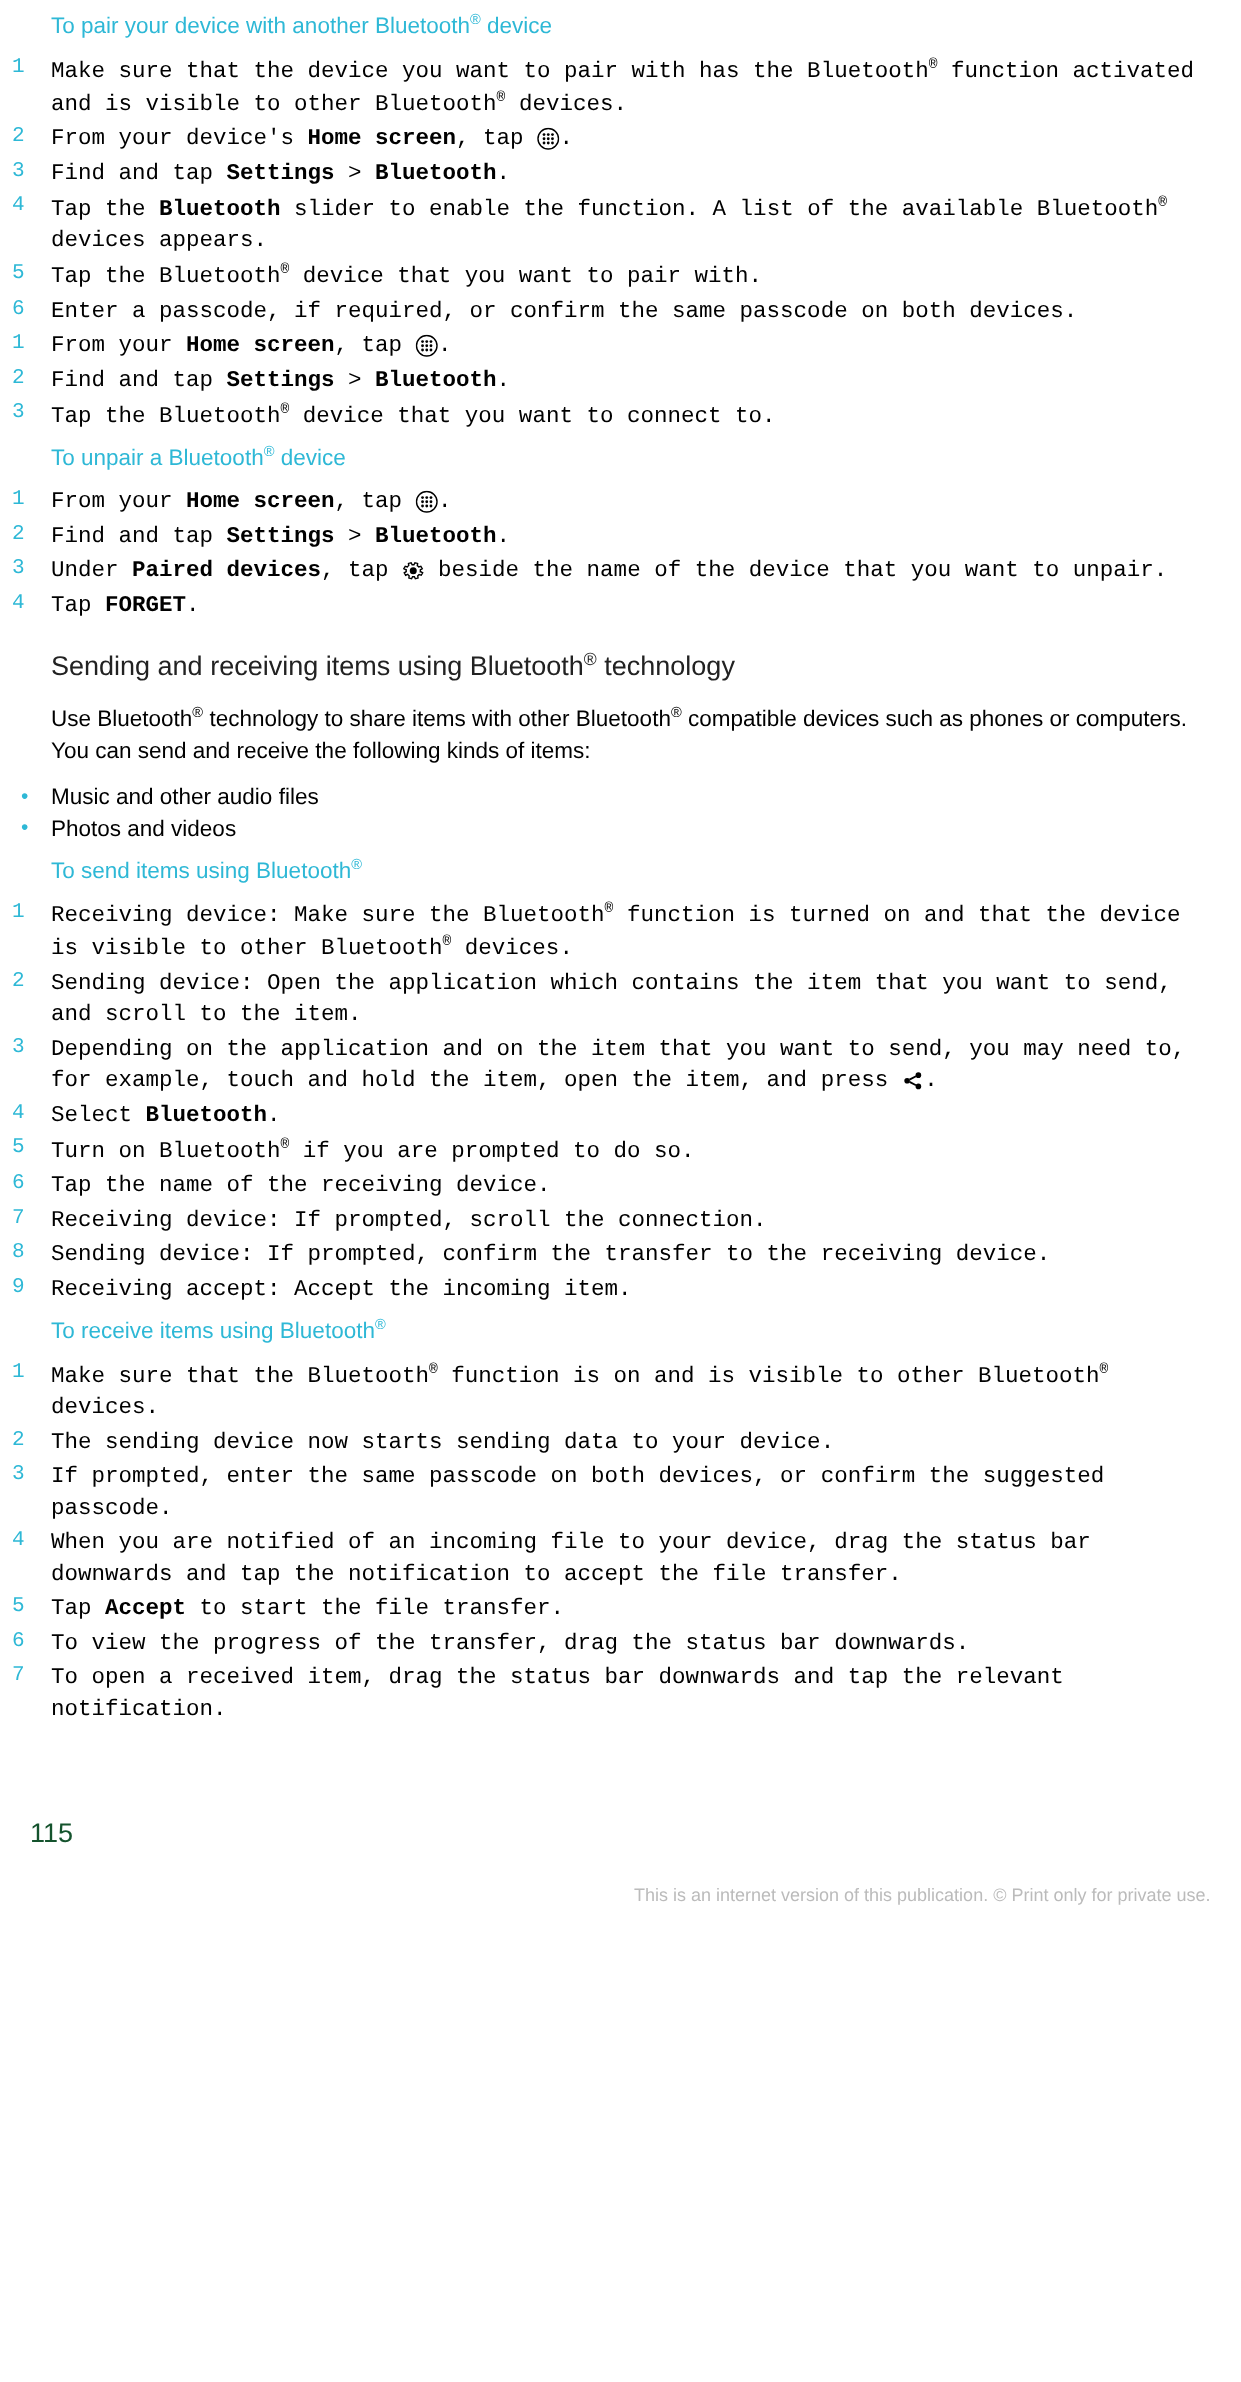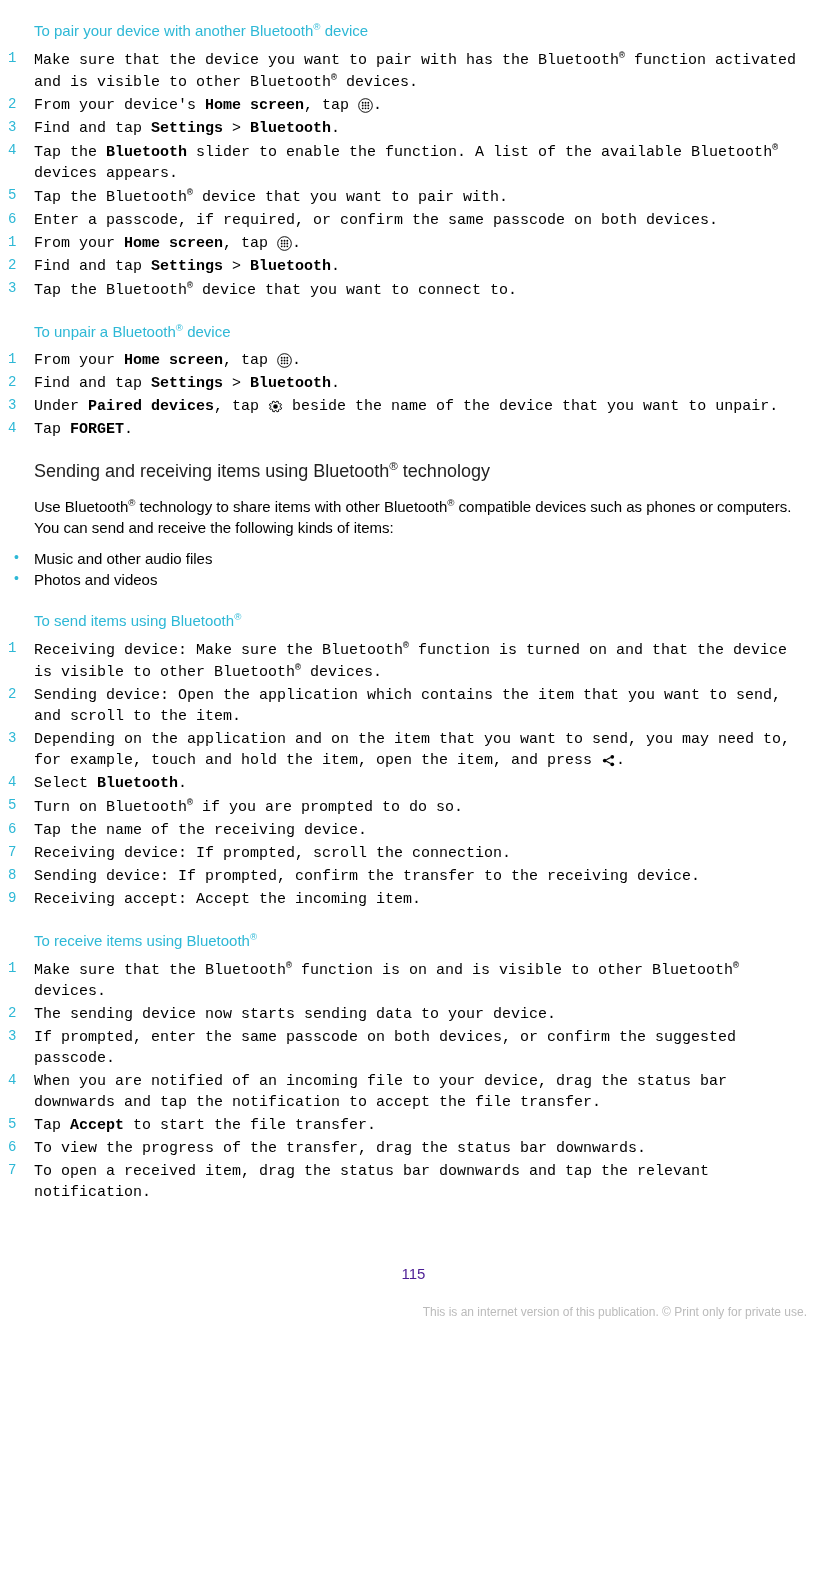--- a/index.html
+++ b/index.html
@@ -8,21 +8,21 @@
     font-size: 15px;
     line-height: 1.4;
     color: #000;
     width: 827px;
     padding: 0 20px 30px 20px;
     background: #fff;
   }
   .section-title {
     color: #2eb8d6;
     font-size: 15px;
-    margin: 20px 0 8px 14px;
+    margin: 7px 0 8px 14px;
     font-weight: normal;
   }
   .section-title sup { color: #2eb8d6; }
   sup { font-size: 0.65em; vertical-align: super; }
   ol {
     list-style: none;
     counter-reset: step;
     font-family: Liberation Mono, monospace;
   }
   ol > li {
@@ -59,24 +59,24 @@
     left: -6px;
     color: #2eb8d6;
     font-size: 14px;
   }
   .icon {
     display: inline-block;
     vertical-align: middle;
   }
   .icon svg { display: block; }
   .page-num {
-    text-align: center;
-    color: #4c1d95;
+    text-align: left;
+    color: #14532d;
     margin-top: 60px;
-    font-size: 15px;
+    font-size: 18px;
   }
   .footer-note {
     text-align: right;
     color: #bbb;
     font-size: 12px;
     margin-top: 20px;
   }
 </style>
 </head>
 <body>

